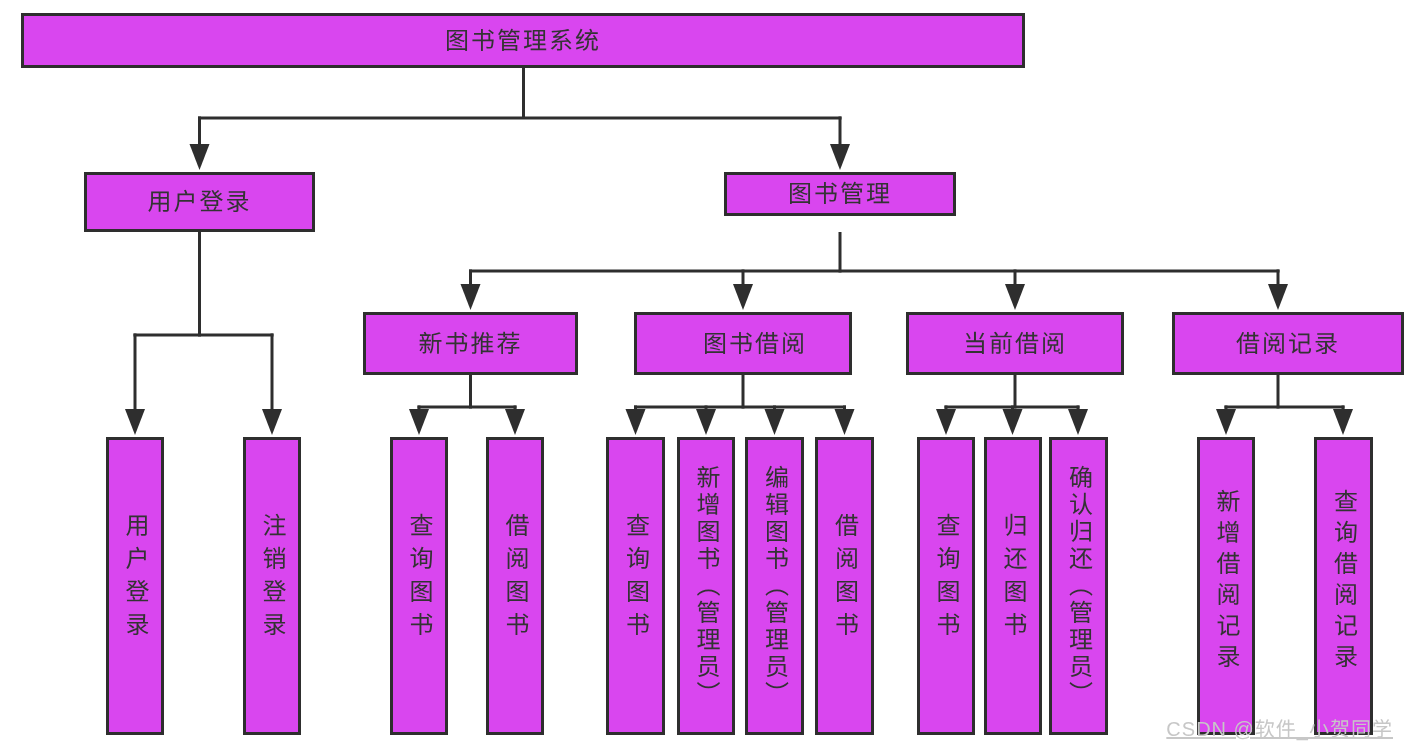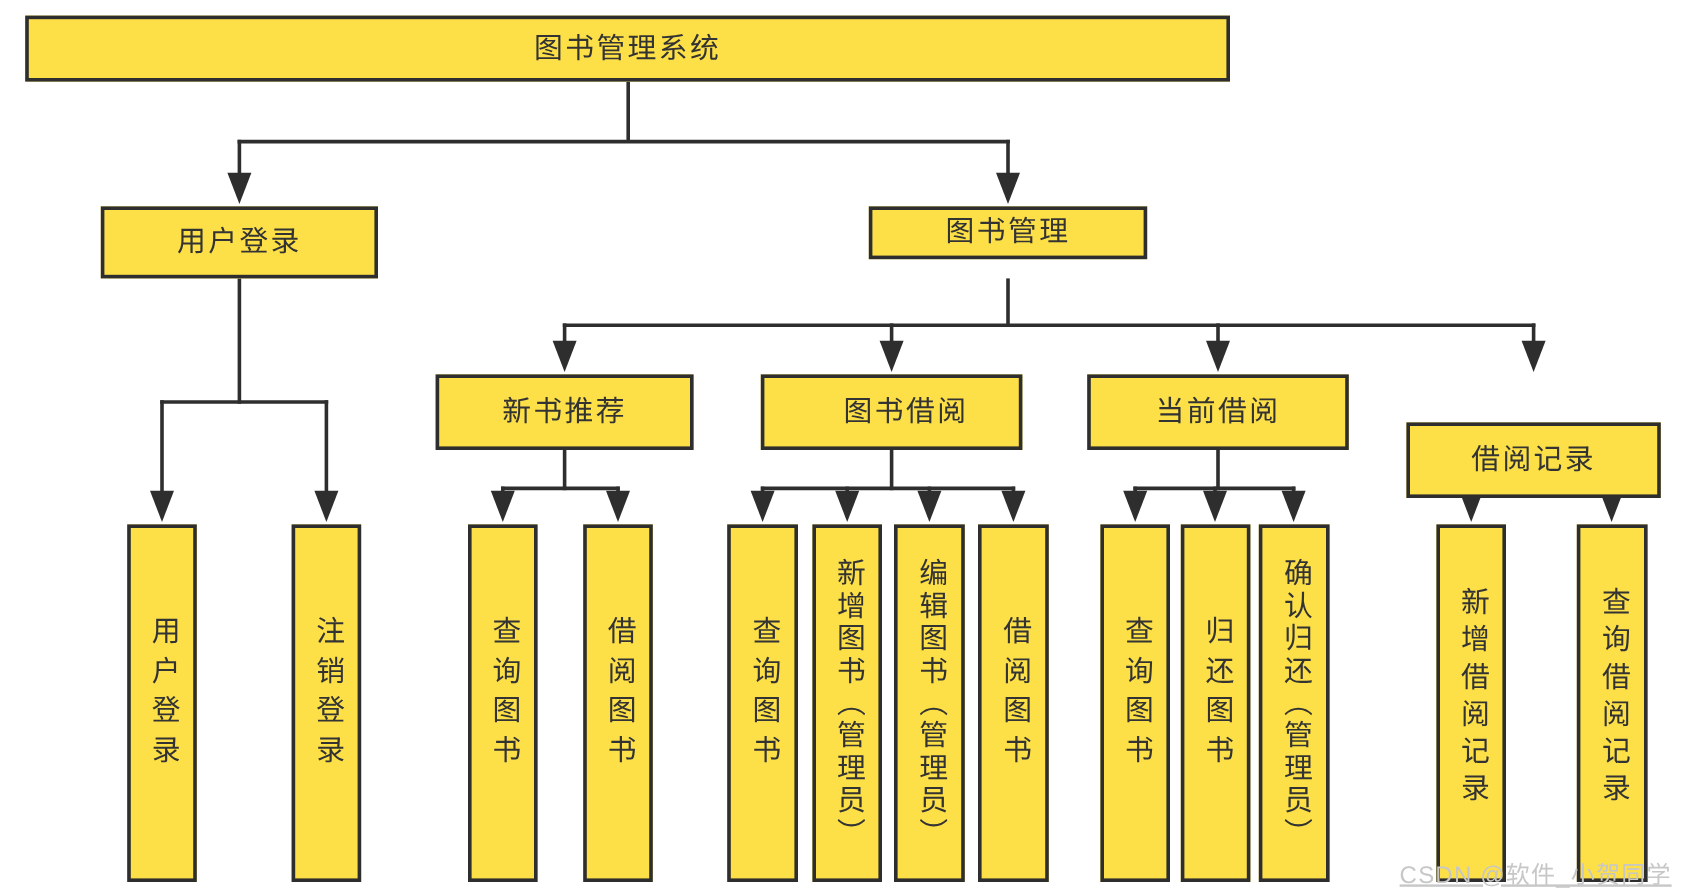--- a/index.html
+++ b/index.html
@@ -19,21 +19,21 @@
   .connectors {
     position: absolute;
     left: 0;
     top: 0;
     width: 1405px;
     height: 747px;
   }
   .box {
     position: absolute;
     box-sizing: border-box;
-    background: #fde047;
+    background: #d946ef;
     border: 3px solid #2e2e2e;
     display: flex;
     align-items: center;
     justify-content: center;
     font-size: 24px;
     color: #333333;
     text-align: center;
     line-height: 1;
   }
   .h-box {
@@ -125,21 +125,21 @@
   </svg>
 
   <div class="box h-box" style="left:21px; top:13px; width:1004px; height:55px;">图书管理系统</div>
 
   <div class="box h-box" style="left:84px; top:172px; width:231px; height:60px;">用户登录</div>
   <div class="box h-box" style="left:724px; top:172px; width:232px; height:44px;">图书管理</div>
 
   <div class="box h-box" style="left:363px; top:312px; width:215px; height:63px;">新书推荐</div>
   <div class="box h-box" style="left:634px; top:312px; width:218px; height:63px;padding-left:24px;">图书借阅</div>
   <div class="box h-box" style="left:906px; top:312px; width:218px; height:63px;">当前借阅</div>
-  <div class="box h-box" style="left:1172px; top:312px; width:212px; height:63px;margin-top:40px;">借阅记录</div>
+  <div class="box h-box" style="left:1172px; top:312px; width:232px; height:63px;">借阅记录</div>
 
   <div class="box v-box v4" style="left:106px; top:437px; width:58px; height:298px;">用户登录</div>
   <div class="box v-box v4" style="left:243px; top:437px; width:58px; height:298px;">注销登录</div>
 
   <div class="box v-box v4" style="left:390px; top:437px; width:58px; height:298px;">查询图书</div>
   <div class="box v-box v4" style="left:486px; top:437px; width:58px; height:298px;">借阅图书</div>
 
   <div class="box v-box v4" style="left:606px; top:437px; width:59px; height:298px;">查询图书</div>
   <div class="box v-box v10" style="left:677px; top:437px; width:58px; height:298px;">新增图书（管理员）</div>
   <div class="box v-box v10" style="left:745px; top:437px; width:59px; height:298px;">编辑图书（管理员）</div>

